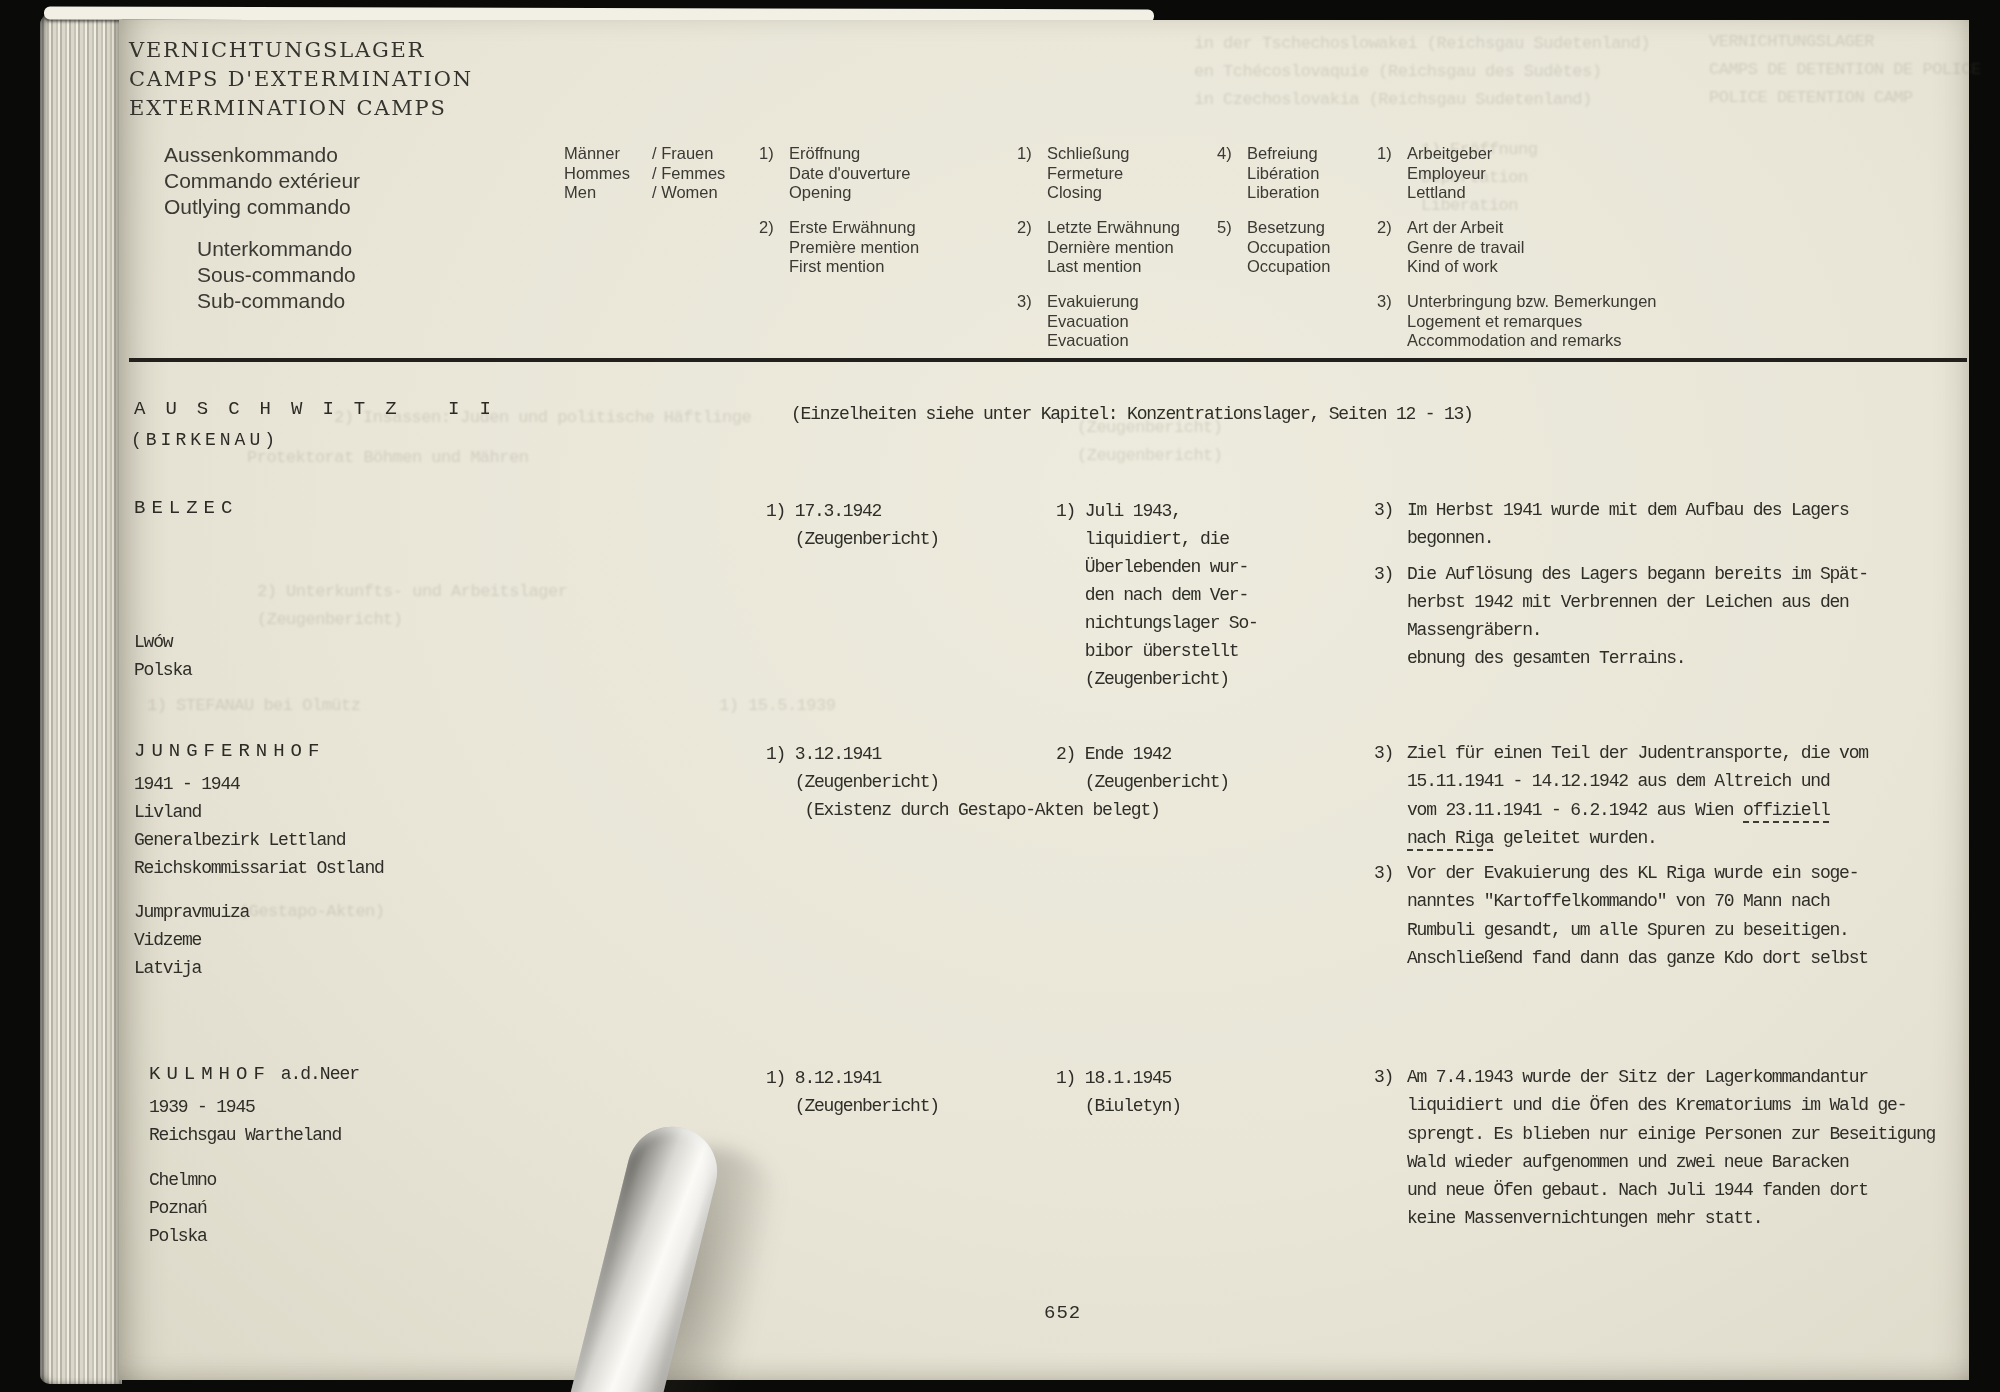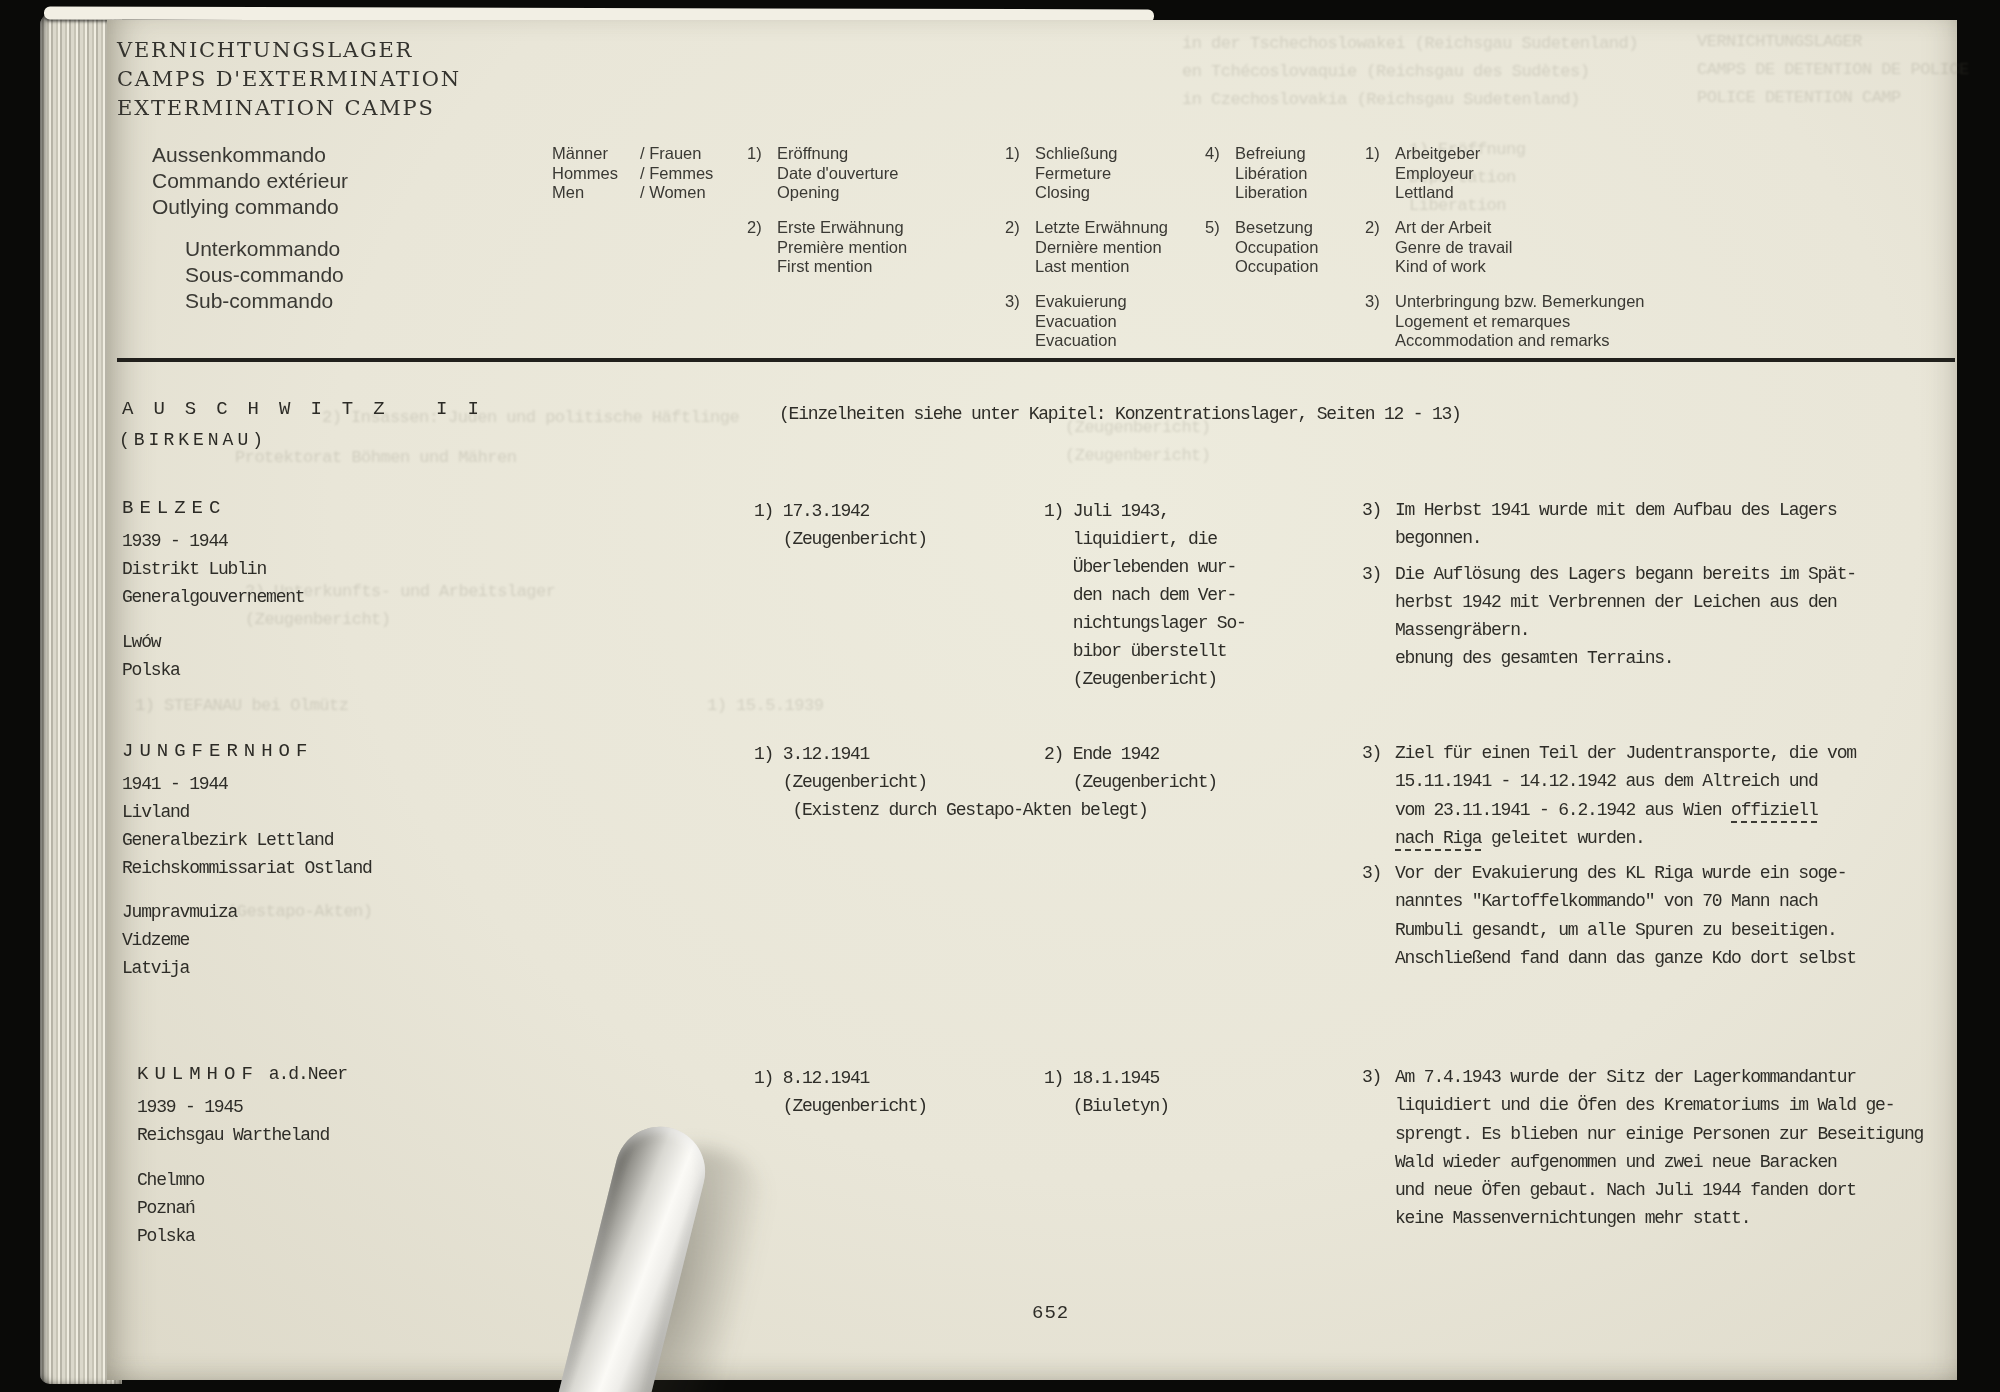--- a/index.html
+++ b/index.html
@@ -6,21 +6,21 @@
   #canvas{position:relative;width:2000px;height:1392px;background:#0a0a08;overflow:hidden;
           font-family:"Liberation Mono","DejaVu Sans Mono",monospace;}
   
   .page-stack{position:absolute;left:40px;top:12px;width:82px;height:1372px;
     background:
       repeating-linear-gradient(90deg,#f0ede1 0 2px,#b7b4a7 2px 4px,#dbd8cb 4px 7px,#c7c4b6 7px 9px);
     border-radius:14px 0 0 10px;
     box-shadow:inset -8px 0 10px -4px rgba(40,38,30,.55), inset 6px 0 8px -4px rgba(0,0,0,.8);}
   .page-top-edge{position:absolute;left:44px;top:8px;width:1110px;height:13px;background:#f2efe4;
     border-radius:6px;transform:rotate(.15deg);box-shadow:0 2px 3px rgba(0,0,0,.6);}
-  .page{position:absolute;left:107px;top:20px;width:1850px;height:1360px;color:#2f2e29;
+  .page{position:absolute;left:119px;top:20px;width:1850px;height:1360px;color:#2f2e29;
     background:radial-gradient(ellipse at 55% 35%, #edebdd 0%, #e9e6d8 55%, #ddd9c9 100%);
     box-shadow:inset 28px 0 38px -22px rgba(80,75,60,.45), inset -22px 0 34px -24px rgba(80,75,60,.35),
                inset 0 -18px 30px -22px rgba(80,75,60,.3);}
   
   .hdr{position:absolute;font-family:"DejaVu Serif","Liberation Serif",serif;font-size:21px;
        letter-spacing:1.8px;line-height:29px;color:#34332e;}
   .sans{font-family:"Liberation Sans","DejaVu Sans",sans-serif;color:#3a3934;}
   .leg-block{position:absolute;font-size:21px;line-height:26px;}
   .leg-group{position:absolute;font-size:16.5px;line-height:19.5px;display:flex;}
   .leg-group .num{width:30px;flex:none;}
@@ -191,21 +191,20 @@
         </span>
     </div>
 
     <div class="rule" style="top:338px;"></div>
 
     <div class="camp wide" style="left:15px;top:378px;">AUSCHWITZ II</div>
     <div class="campsub" style="left:12px;top:410px;">(BIRKENAU)</div>
     <div class="tw" style="left:672px;top:380px;">(Einzelheiten siehe unter Kapitel: Konzentrationslager, Seiten 12 - 13)</div>
 
     <div class="camp" style="left:15px;top:477px;">BELZEC</div>
-    <div class="tw" style="left:15px;top:507px;"><div class="ln">1939 - 1944</div><div class="ln">Distrikt Lublin</div><div class="ln">Generalgouvernement</div></div>
     <div class="tw" style="left:15px;top:608px;"><div class="ln">Lwów</div><div class="ln">Polska</div></div>
     <div class="tw" style="left:647px;top:477px;"><div class="ln">1) 17.3.1942</div><div class="ln">   (Zeugenbericht)</div></div>
     <div class="tw" style="left:937px;top:477px;"><div class="ln">1) Juli 1943,</div><div class="ln">   liquidiert, die</div><div class="ln">   Überlebenden wur-</div><div class="ln">   den nach dem Ver-</div><div class="ln">   nichtungslager So-</div><div class="ln">   bibor überstellt</div><div class="ln">   (Zeugenbericht)</div></div>
     <div class="remarks" style="left:1255px;top:476px;width:595px;">
       <div class="remark-group">
         <span class="num">3)</span>
         <span>
             <div class="ln">Im Herbst 1941 wurde mit dem Aufbau des Lagers</div>
             <div class="ln">begonnen.</div>
           </span>

